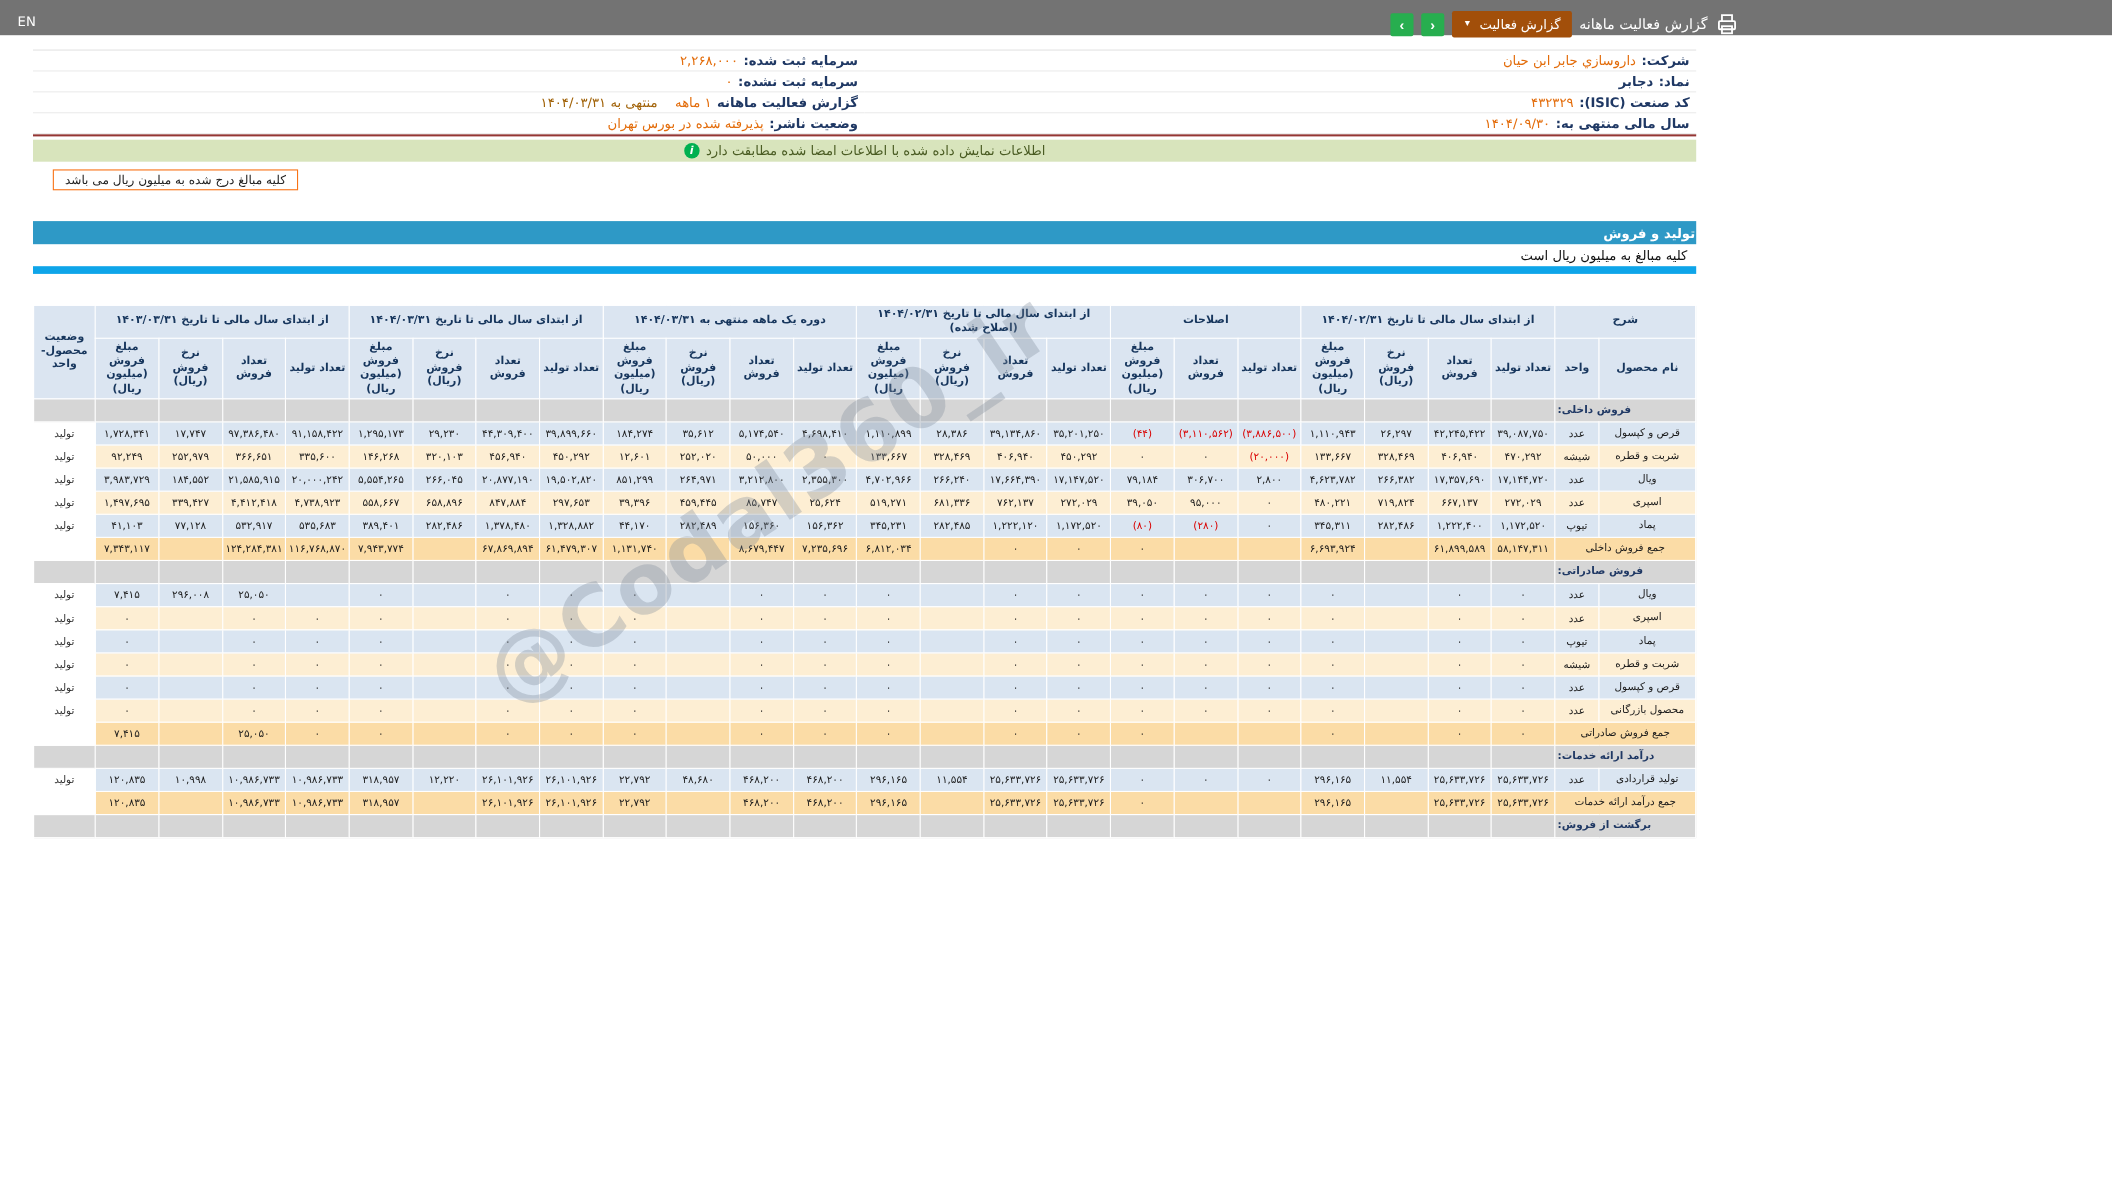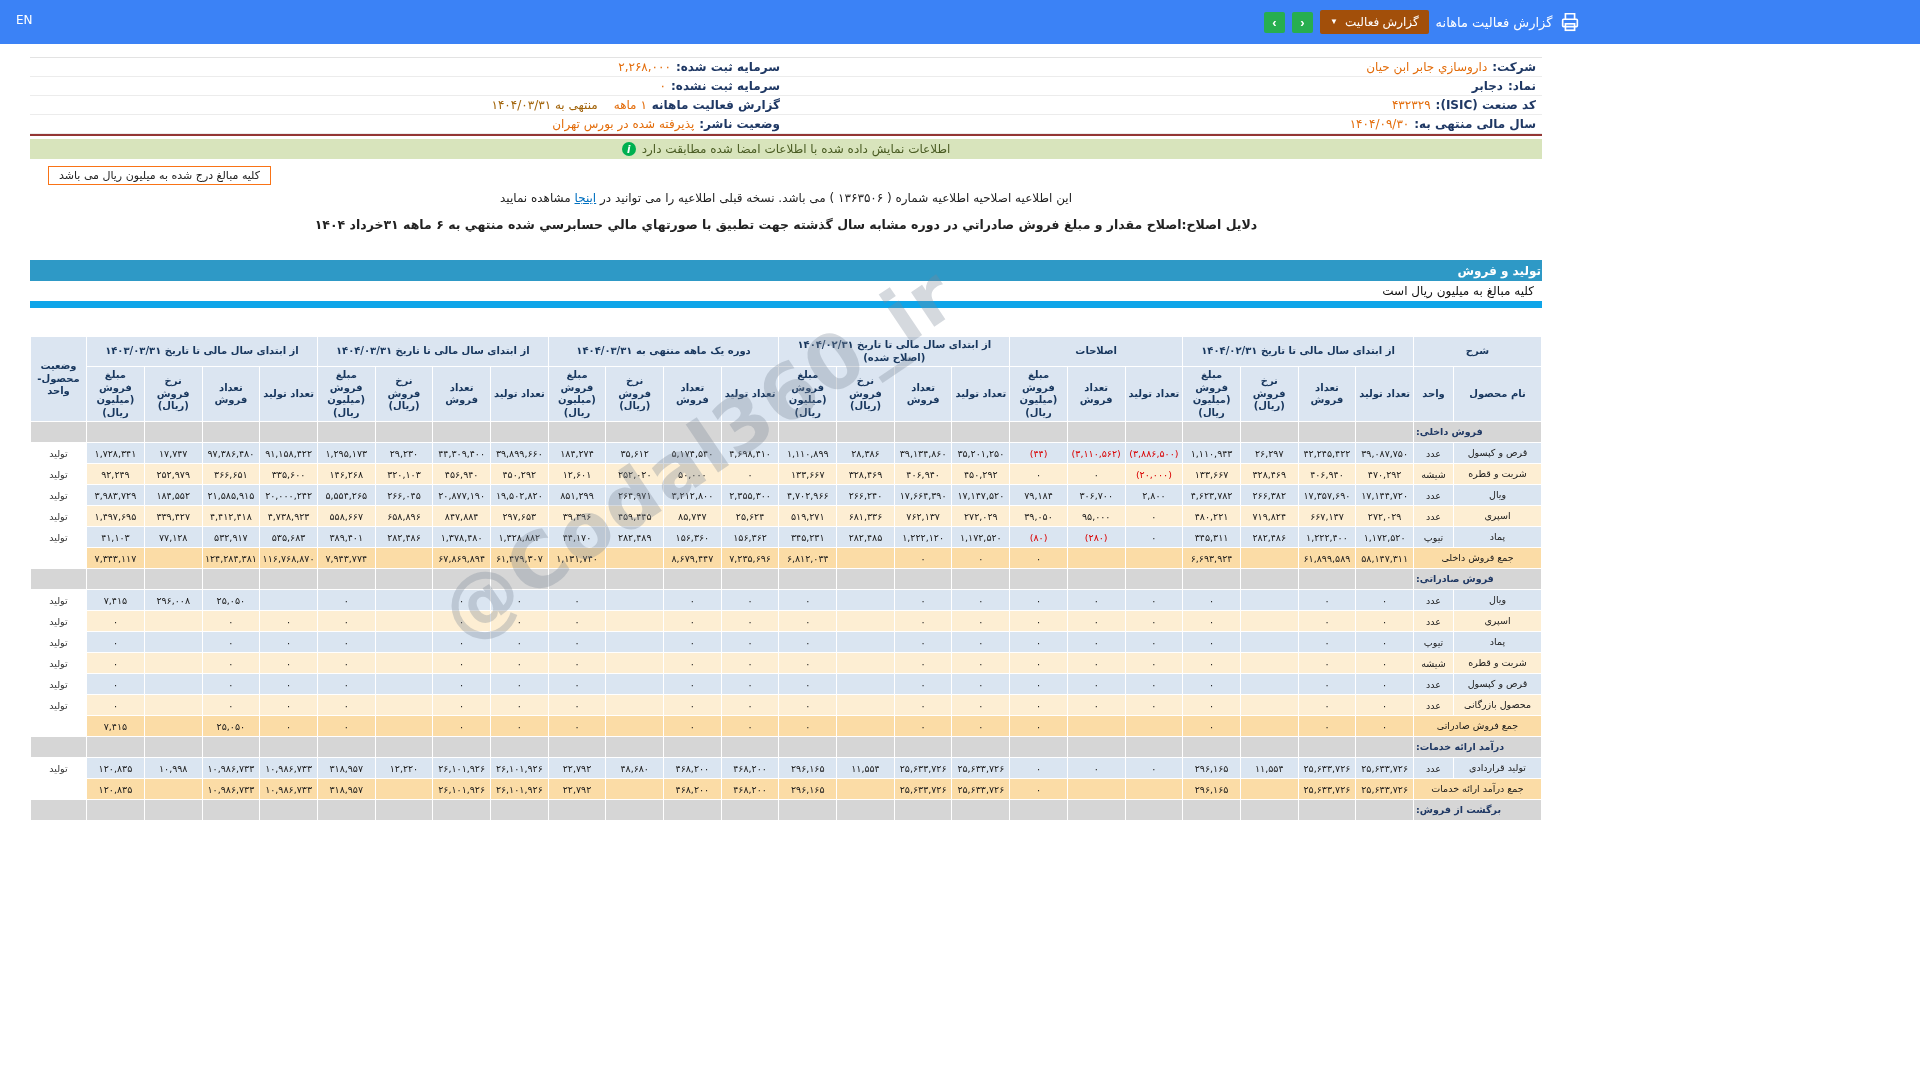--- a/index.html
+++ b/index.html
@@ -1,21 +1,21 @@
 <!DOCTYPE html>
 <html lang="fa"><head>
 <meta charset="utf-8">
 <style>
   *{box-sizing:border-box;margin:0;padding:0}
   html,body{width:1920px;height:1080px;overflow:hidden;background:#fff;
     font-family:"DejaVu Sans","Liberation Sans",sans-serif;}
   .page{position:relative;width:1920px;height:1080px;background:#fff}
 
   
-  .navbar{position:relative;height:44px;background:#3b82f6}
+  .navbar{position:relative;height:32px;background:#737373}
   .nav-en{position:absolute;left:16px;top:13px;color:#fff;font-size:12px;cursor:pointer}
   .nav-right{position:absolute;left:1264px;top:0;height:44px;display:flex;align-items:center;gap:7px;direction:ltr}
   .nav-green{width:21px;height:21px;background:#27ae4f;border:none;border-radius:2px;color:#fff;
     font-size:13px;font-weight:bold;line-height:19px;text-align:center;cursor:pointer;padding:0}
   .nav-dropdown{height:24px;background:#a24f0a;border:none;border-radius:2px;color:#fff;font-size:12px;
     padding:0 10px;direction:rtl;display:flex;align-items:center;gap:7px;cursor:pointer}
   .nav-dropdown .caret{font-size:8px;line-height:1}
   .nav-title{color:#fff;font-size:13px;white-space:nowrap;direction:rtl}
   .nav-icon{display:flex;align-items:center;cursor:pointer}
 
@@ -141,26 +141,22 @@
   
   <div class="greenbar">
     <span>اطلاعات نمایش داده شده با اطلاعات امضا شده مطابقت دارد</span>
     <span class="info-icon">i</span>
   </div>
 
   
   <div class="note-box">کلیه مبالغ درج شده به میلیون ریال می باشد</div>
 
   
-  <div class="notice">
-    <span>این اطلاعیه اصلاحیه اطلاعیه شماره ( ۱۳۶۳۵۰۶ ) می باشد. نسخه قبلی اطلاعیه را می توانید در </span><a>اینجا</a><span> مشاهده نمایید</span>
-  </div>
-
-  
-  <div class="notice bold">دلایل اصلاح:اصلاح مقدار و مبلغ فروش صادراتي در دوره مشابه سال گذشته جهت تطبيق با صورتهاي مالي حسابرسي شده منتهي به ۶ ماهه ۳۱خرداد ۱۴۰۴</div>
+
+  
 
   
   <div class="bluebar">تولید و فروش</div>
   <div class="unitsbar">کلیه مبالغ به میلیون ریال است</div>
 
   
   <table class="tbl" dir="rtl">
       <colgroup>
         <col style="width: 88px;">
         <col style="width: 40px;">

